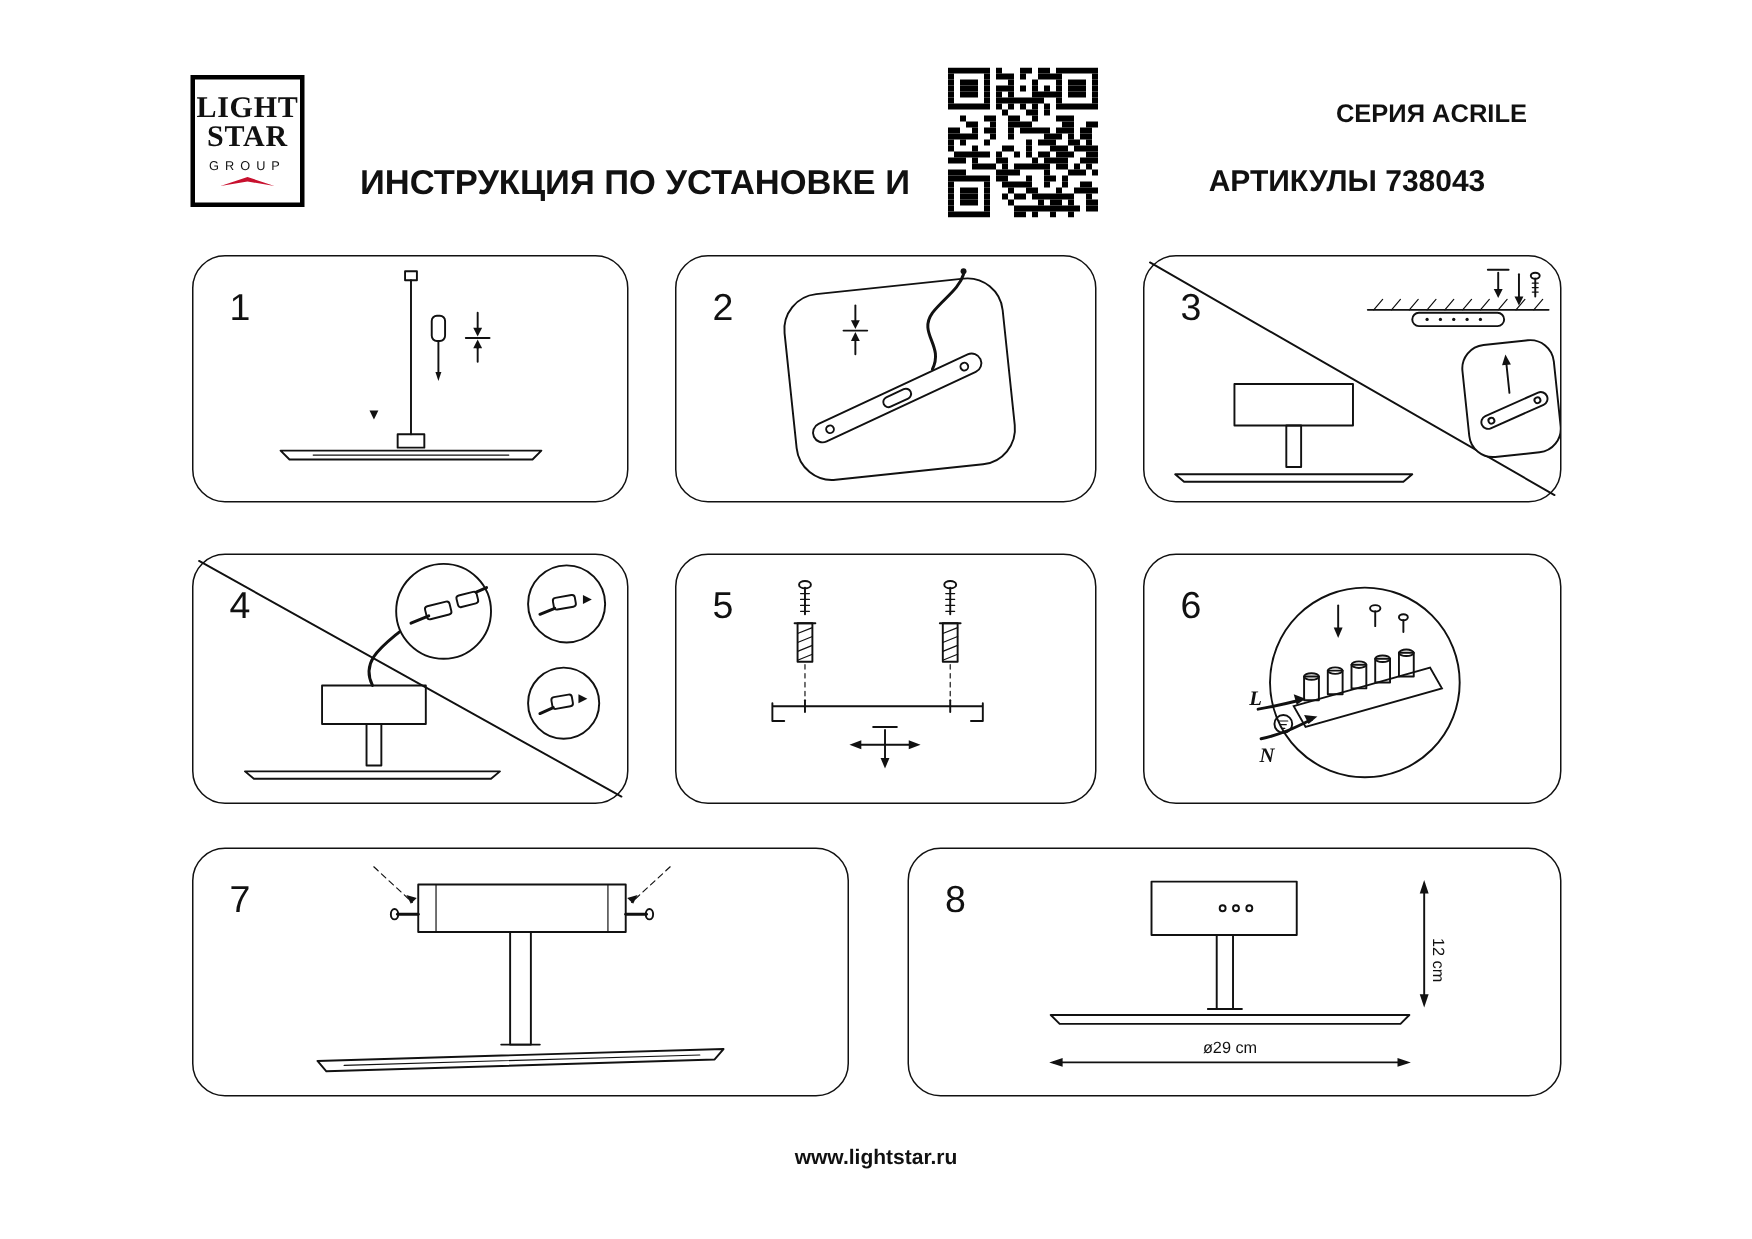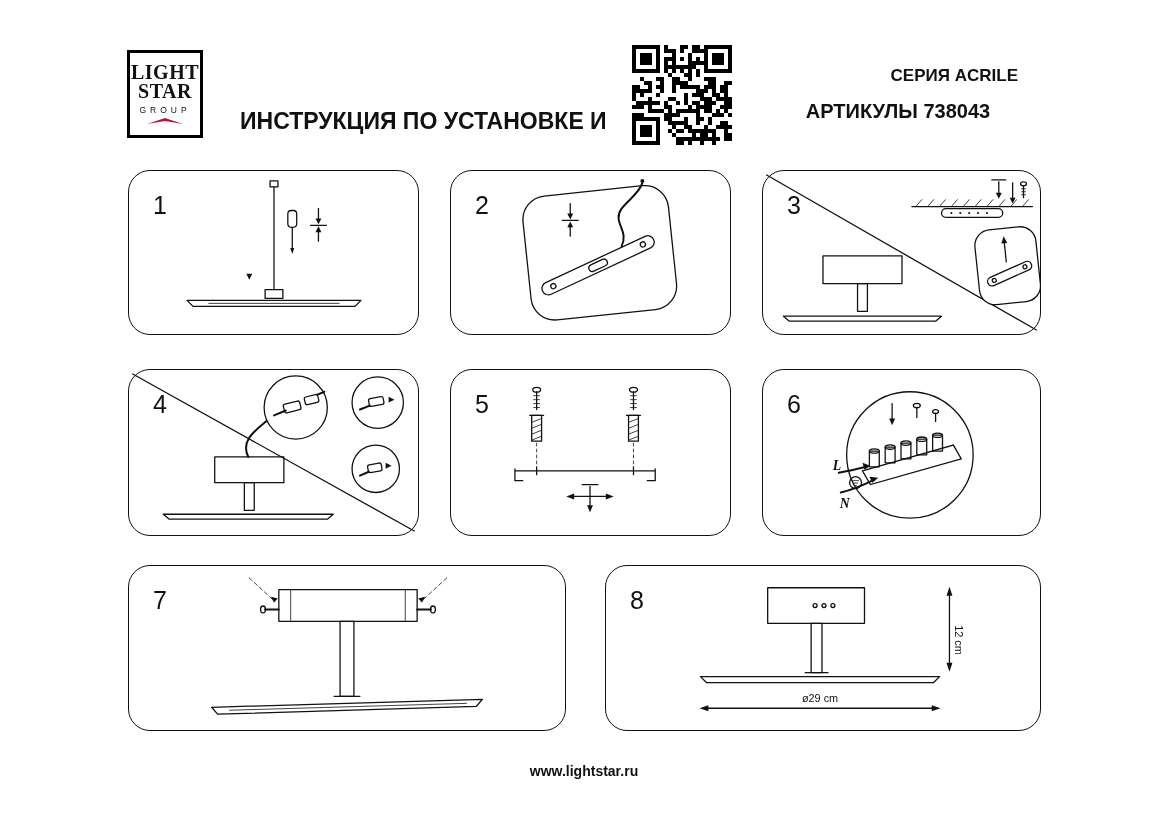--- a/index.html
+++ b/index.html
@@ -13,21 +13,21 @@
              letter-spacing:.5px;text-align:center;}
   .logo-group{font-size:8.5px;letter-spacing:4px;margin-top:4px;font-family:"Liberation Sans",sans-serif;}
   .logo-chevron{margin-top:2px;}
 
   .title{position:absolute;left:240px;top:64px;font-size:23px;font-weight:700;line-height:29px;margin-top:43px;}
 
   .qr{position:absolute;left:632px;top:45px;width:100px;height:100px;}
 
   .right-block{position:absolute;left:778px;top:66px;width:240px;text-align:center;}
   .series{font-size:17px;font-weight:700;text-align:right;}
-  .articles{font-size:20px;font-weight:700;margin-top:14px;}
+  .articles{font-size:20px;font-weight:700;margin-top:24px;}
 
   
   .panel{position:absolute;border:1.6px solid #111;border-radius:22px;box-sizing:border-box;background:#fff;}
   .step-num{position:absolute;left:24px;top:20px;font-size:25px;font-weight:400;z-index:3;}
   .panel svg.drawing{position:absolute;left:0;top:0;width:100%;height:100%;}
 
   #p1{left:128px;top:170px;width:291px;height:165px;}
   #p2{left:450px;top:170px;width:281px;height:165px;}
   #p3{left:762px;top:170px;width:279px;height:165px;}
   #p4{left:128px;top:369px;width:291px;height:167px;}

